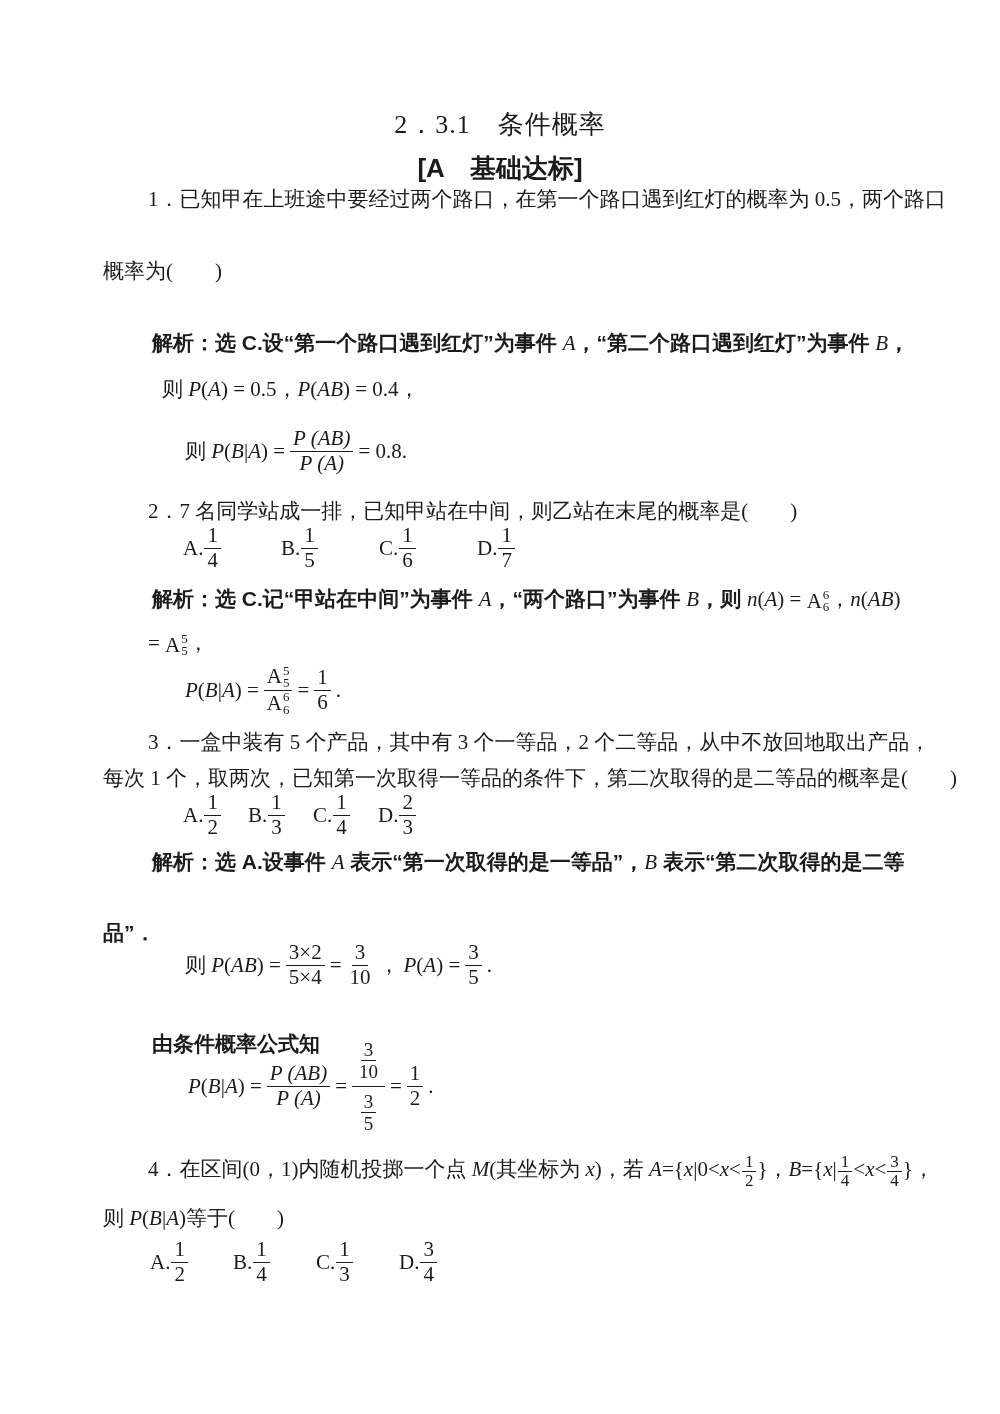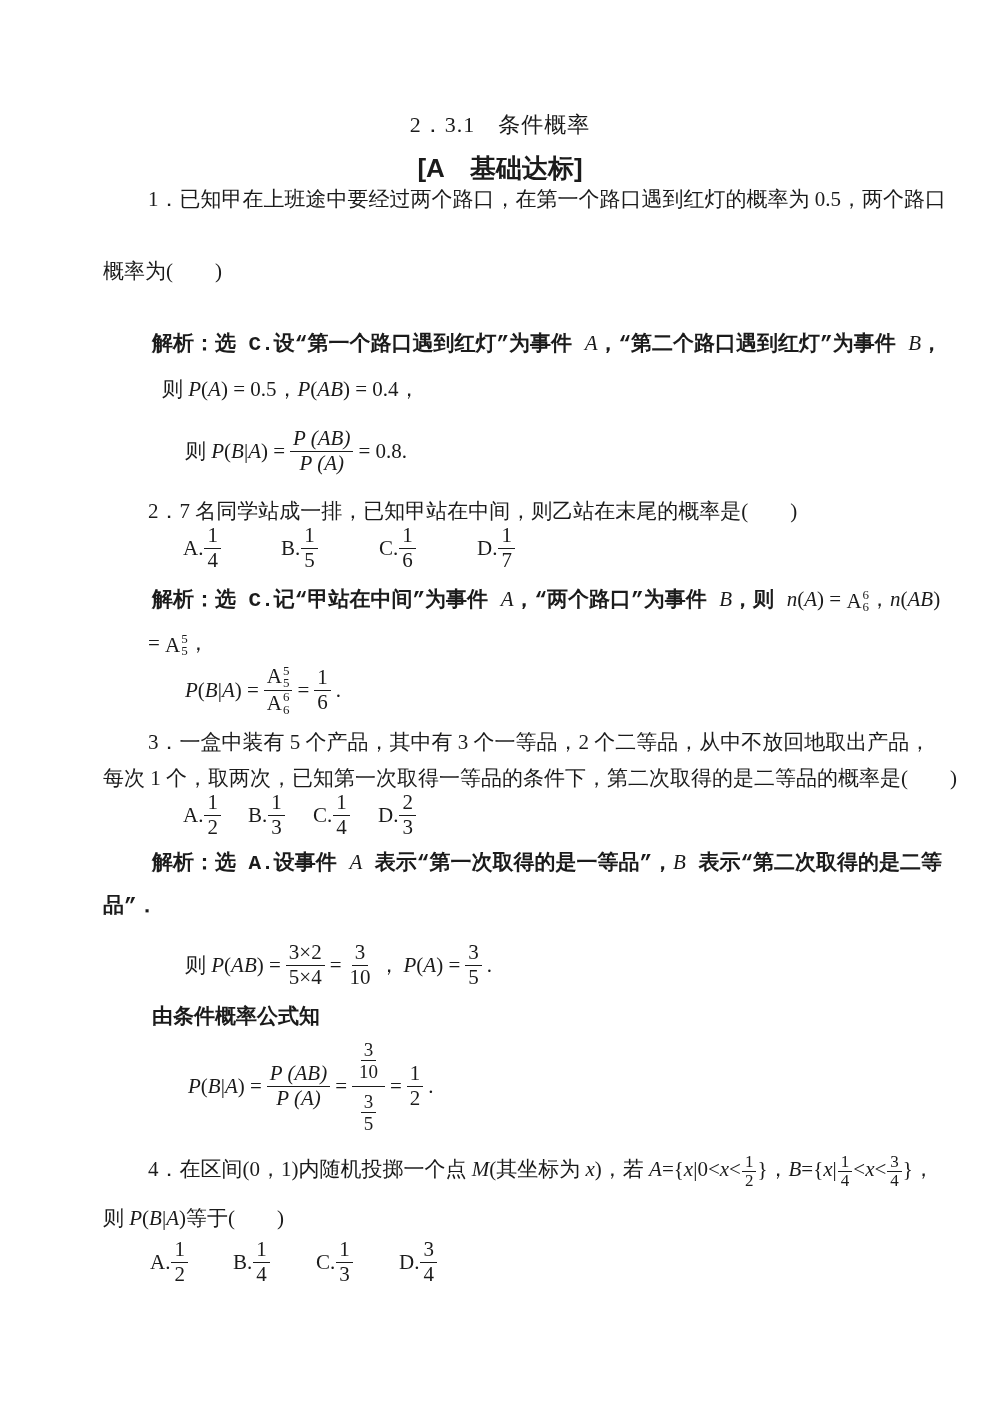--- a/index.html
+++ b/index.html
@@ -2,25 +2,25 @@
 <html><head>
 <meta charset="utf-8">
 <style>
   html,body{margin:0;padding:0;background:#ffffff;}
   .page{
     position:relative;width:1000px;height:1414px;background:#ffffff;
     color:#1b1b1b;font-family:"Liberation Serif",serif;font-size:21px;
     overflow:hidden;
   }
   .line{position:absolute;white-space:nowrap;line-height:30px;}
-  .title{left:0;width:100%;text-align:center;font-size:22px;letter-spacing:1px;}
+  .title{left:0;width:100%;text-align:center;font-size:26px;letter-spacing:1px;}
   .subtitle{left:0;width:100%;text-align:center;font-family:"Liberation Sans",sans-serif;font-weight:700;font-size:26px;}
   .run-song,.run-rm{font-family:"Liberation Serif",serif;}
   .run-it{font-family:"Liberation Serif",serif;font-style:italic;}
-  .run-hei{font-family:Liberation Mono, monospace;font-weight:700;}
+  .run-hei{font-family:Liberation Sans, sans-serif;font-weight:700;margin-top:26px;}
   .formula{position:absolute;display:flex;align-items:center;white-space:nowrap;}
   .formula>*{margin:0 2px;}
   .frac{display:inline-flex;flex-direction:column;align-items:center;text-align:center;line-height:1.12;margin:0 3px;}
   .frac .fn{display:block;padding:0 3px;border-bottom:1.5px solid #1b1b1b;}
   .frac .fd{display:block;padding:0 3px;}
   .frac.inline{vertical-align:middle;font-size:17px;margin:0 1px;line-height:1.05;}
   .it{font-style:italic;}
   .perm{display:inline-flex;align-items:center;vertical-align:middle;}
   .pscr{display:inline-flex;flex-direction:column;font-size:13px;line-height:0.95;margin-left:1px;}
   .pscr .ps{display:block;text-align:left;}

